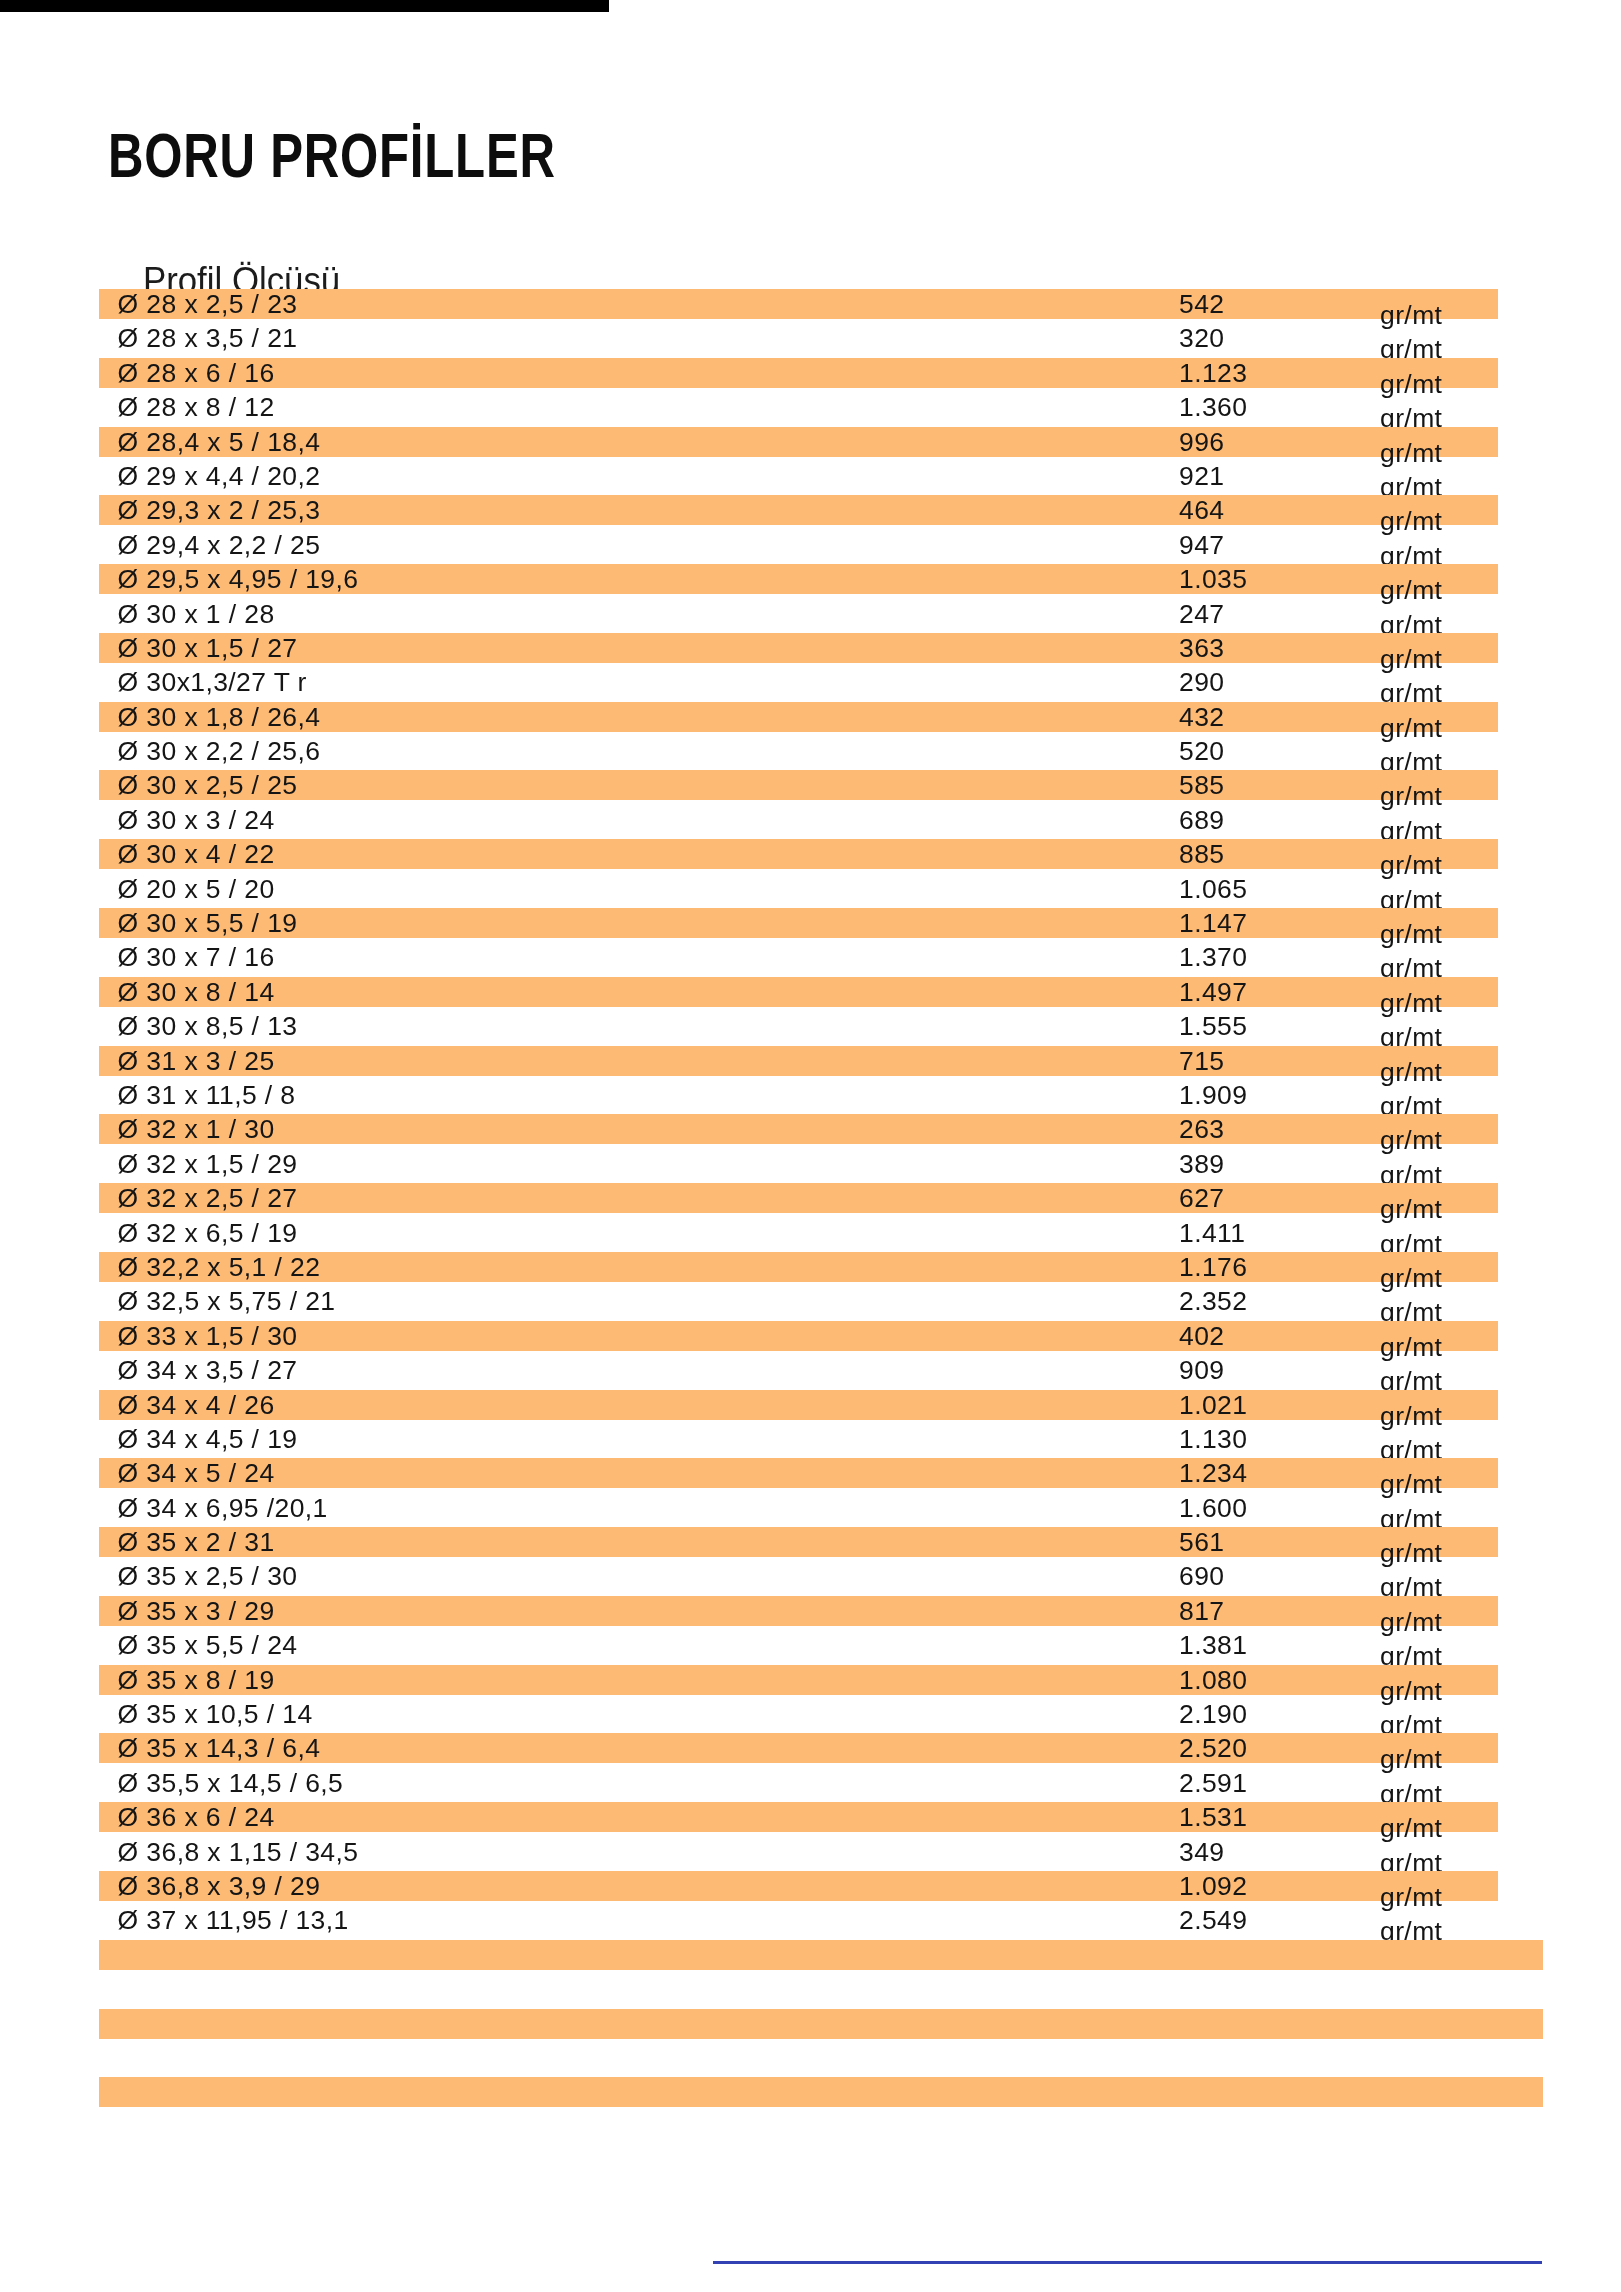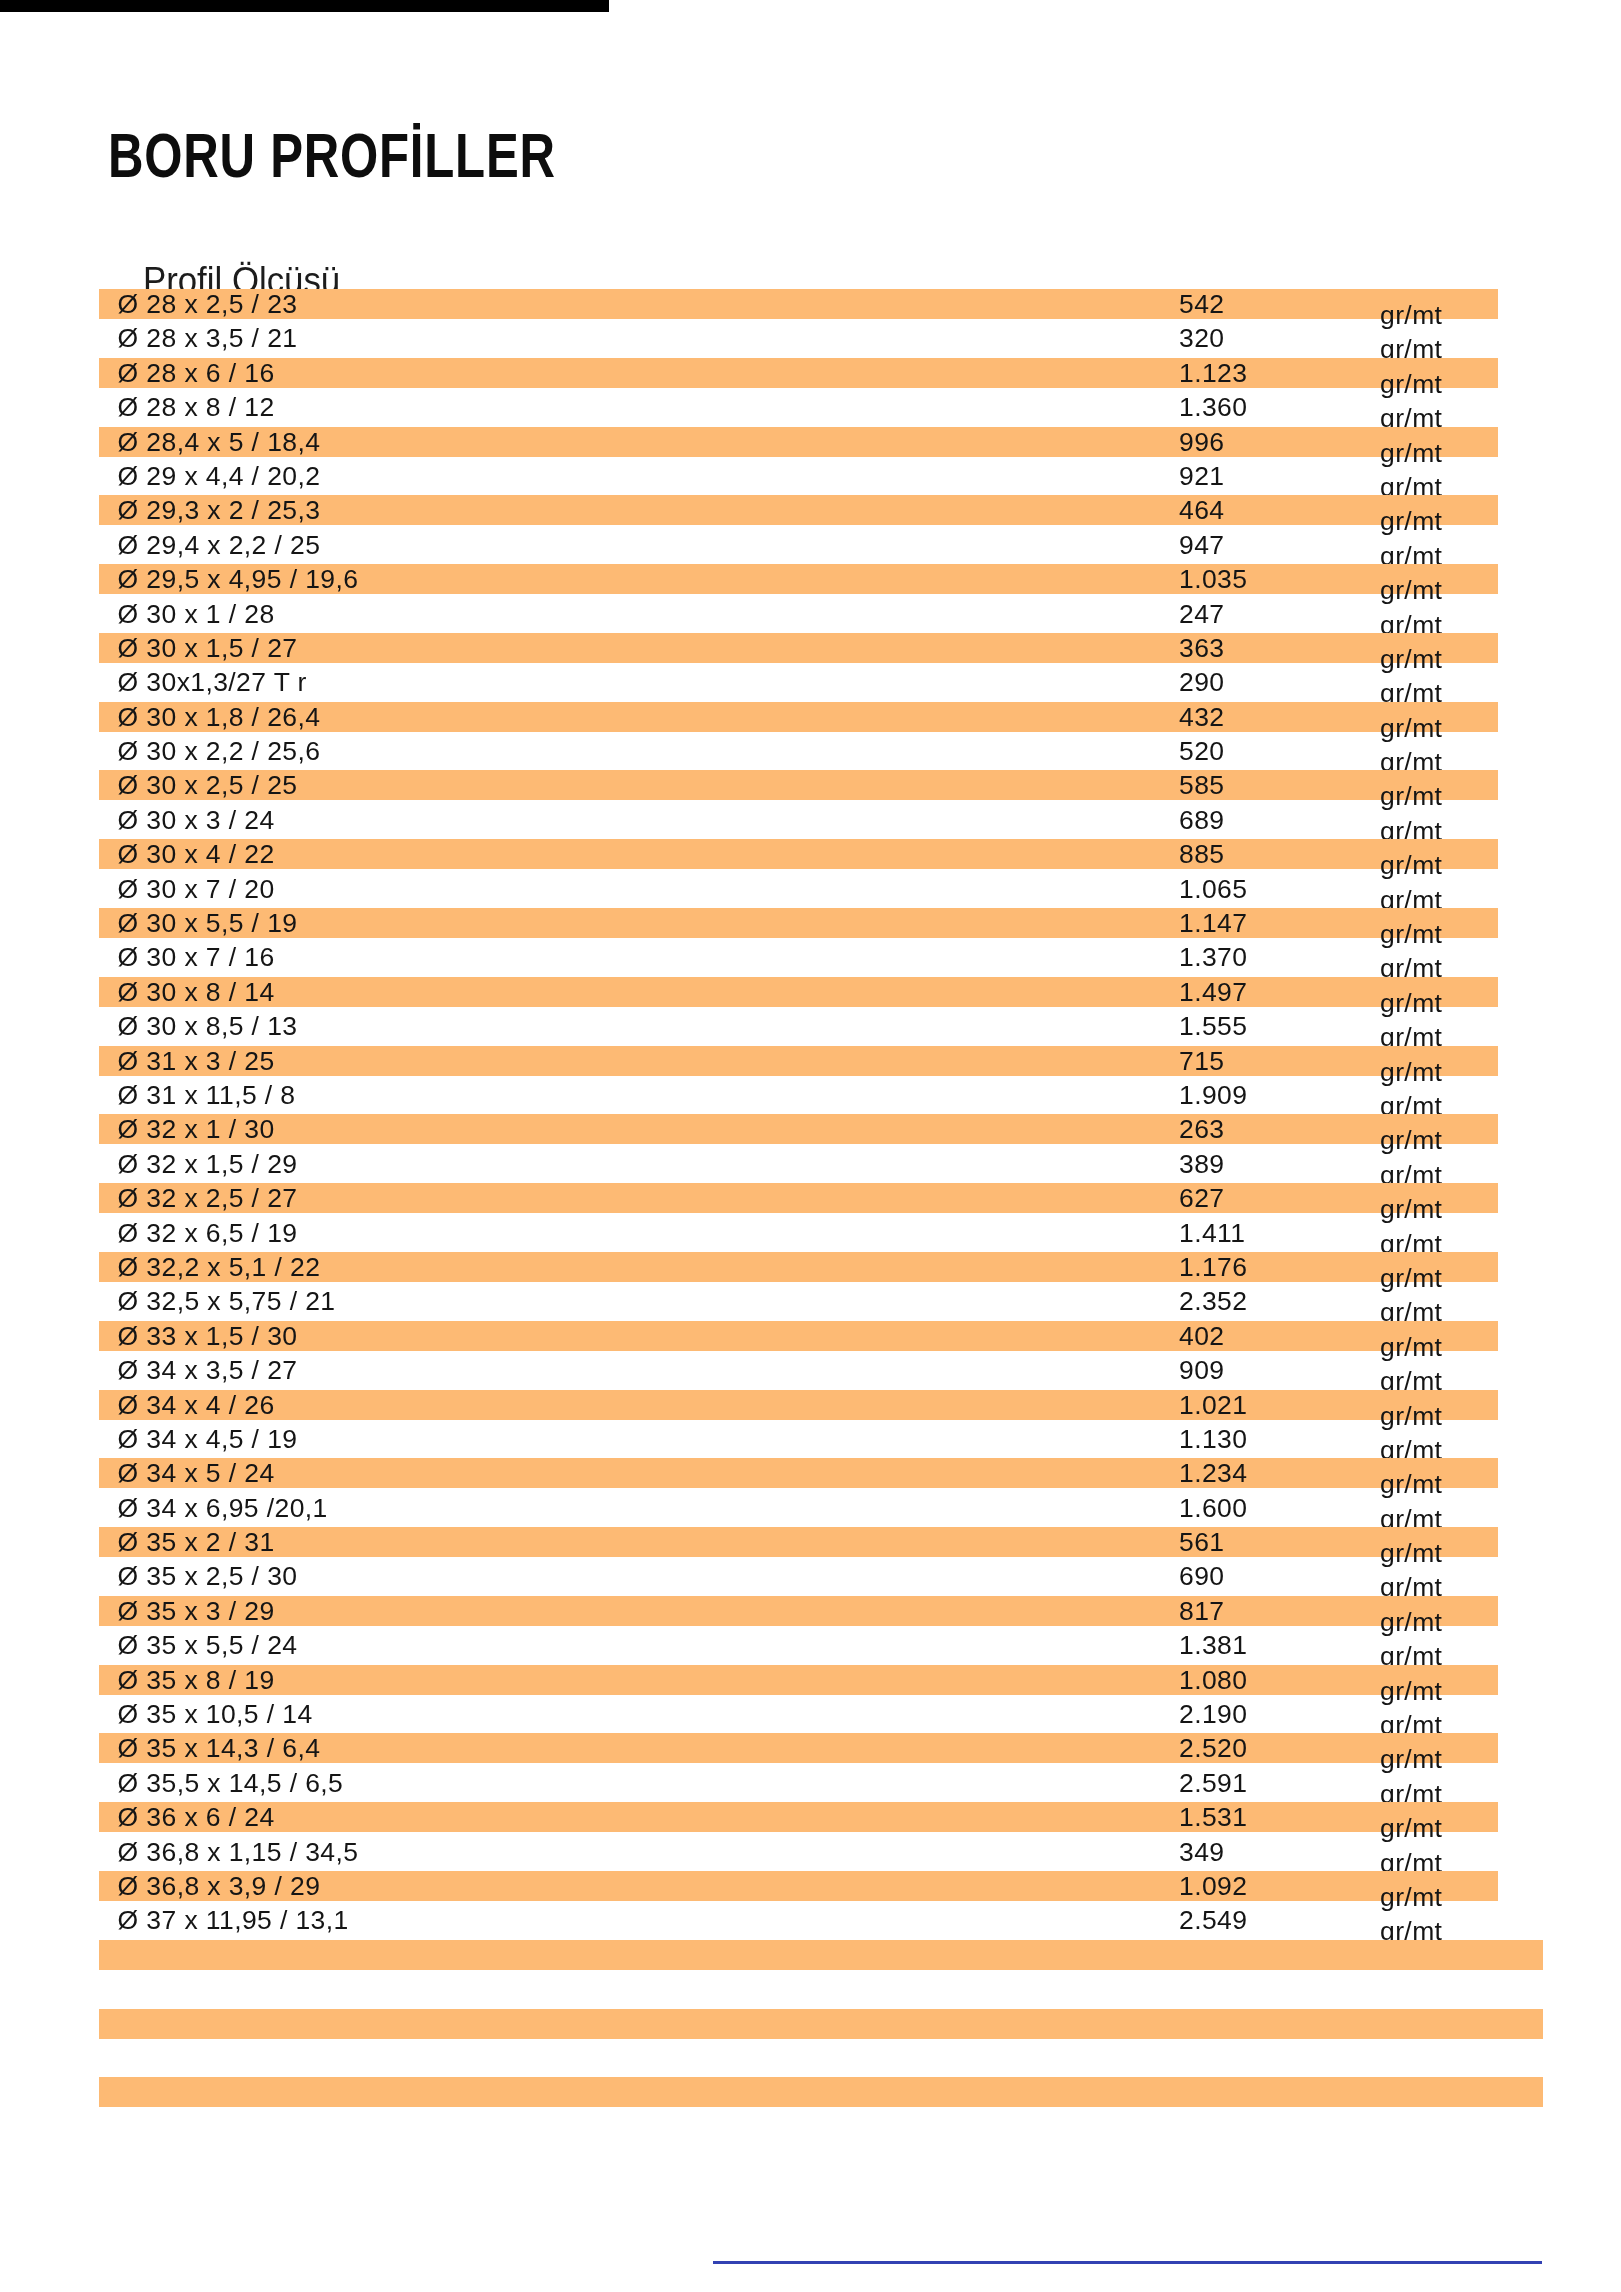--- a/index.html
+++ b/index.html
@@ -137,21 +137,21 @@
         <span class="size">Ø 30 x 3 / 24</span>
         <span class="wt">689</span>
         <span class="unit">gr/mt</span>
       </div>
       <div class="row gray">
         <span class="size">Ø 30 x 4 / 22</span>
         <span class="wt">885</span>
         <span class="unit">gr/mt</span>
       </div>
       <div class="row white">
-        <span class="size">Ø 30 x 7 / 20</span>
+        <span class="size">Ø 20 x 5 / 20</span>
         <span class="wt">1.065</span>
         <span class="unit">gr/mt</span>
       </div>
       <div class="row gray">
         <span class="size">Ø 30 x 5,5 / 19</span>
         <span class="wt">1.147</span>
         <span class="unit">gr/mt</span>
       </div>
       <div class="row white">
         <span class="size">Ø 30 x 7 / 16</span>

